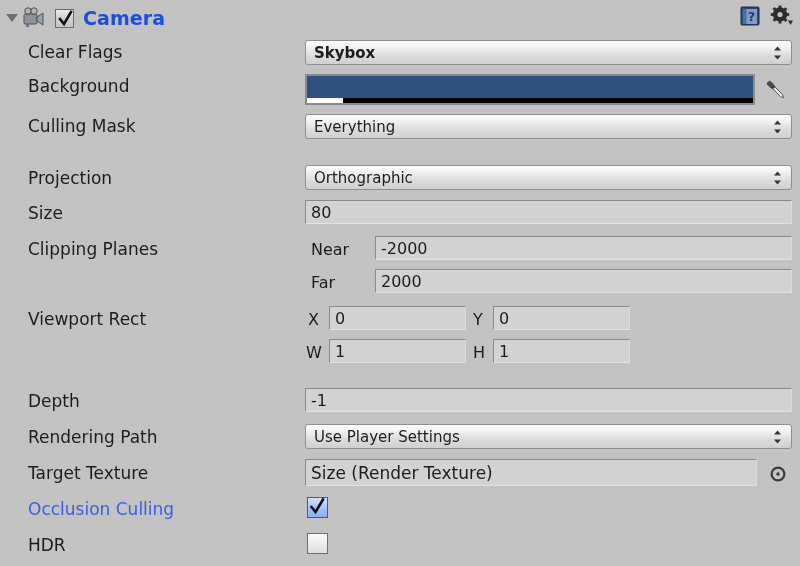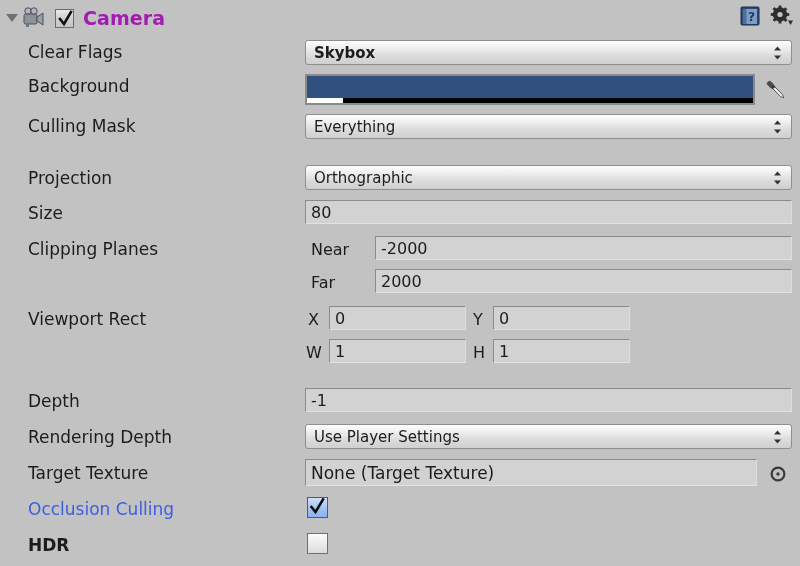--- a/index.html
+++ b/index.html
@@ -55,21 +55,21 @@
     position: relative;
     flex: none;
   }
   .header-check svg {
     position: absolute; left: 1px; top: -2px;
   }
   .header-title {
     margin-left: 9px;
     font-size: 19px;
     font-weight: bold;
-    color: #a21caf;
+    color: #1d4ed8;
     letter-spacing: 0.1px;
   }
 
   .header-icons {
     position: absolute;
     right: 6px; top: 0;
     height: 36px;
     display: flex;
     align-items: center;
     gap: 9px;
@@ -343,50 +343,50 @@
 </div>
 
 <div class="row" style="top:385px;padding-left:40px;">
   <span class="row-label">Depth</span>
   <div class="field" style="left:305px; top:3px; width:487px;">
     <span>-1</span>
   </div>
 </div>
 
 <div class="row" style="top:421px;">
-  <span class="row-label">Rendering Depth</span>
+  <span class="row-label">Rendering Path</span>
   <div class="popup" style="left:305px; top:3px; width:487px;">
     <span>Use Player Settings</span>
     <span class="arrows">
       <svg width="9" height="15" viewBox="0 0 9 15">
         <path d="M4.5 1 L8 5 L1 5 Z" fill="#333"></path>
         <path d="M4.5 14 L8 10 L1 10 Z" fill="#333"></path>
       </svg>
     </span>
   </div>
 </div>
 
 <div class="row" style="top:457px;">
   <span class="row-label">Target Texture</span>
   <div class="field" style="left:305px; top:2px; width:452px; height:27px; font-size:17px;">
-    <span>None (Target Texture)</span>
+    <span>Size (Render Texture)</span>
   </div>
   <span class="picker-icon" style="left:769px; top:8px;">
     <svg width="18" height="18" viewBox="0 0 18 18">
       <circle cx="9" cy="9" r="6.4" fill="none" stroke="#3a3a3a" stroke-width="2.2"></circle>
       <circle cx="9" cy="9" r="1.7" fill="#3a3a3a"></circle>
     </svg>
   </span>
 </div>
 
 <div class="row" style="top:493px;">
   <span class="row-label link" style="color: rgb(58, 95, 224);">Occlusion Culling</span>
   <div class="checkbox checked" style="left:307px; top:4px;">
     <svg width="19" height="23" viewBox="0 0 19 23">
       <path d="M3.5 12 L7.5 17 L15 4.5" stroke="#0d0d0d" stroke-width="2.6" fill="none" stroke-linecap="square"></path>
     </svg>
   </div>
 </div>
 
-<div class="row" style="top:529px;font-weight:bold;">
+<div class="row" style="top:529px;">
   <span class="row-label">HDR</span>
   <div class="checkbox" style="left:307px; top:4px;"></div>
 </div>
 
 </body></html>

